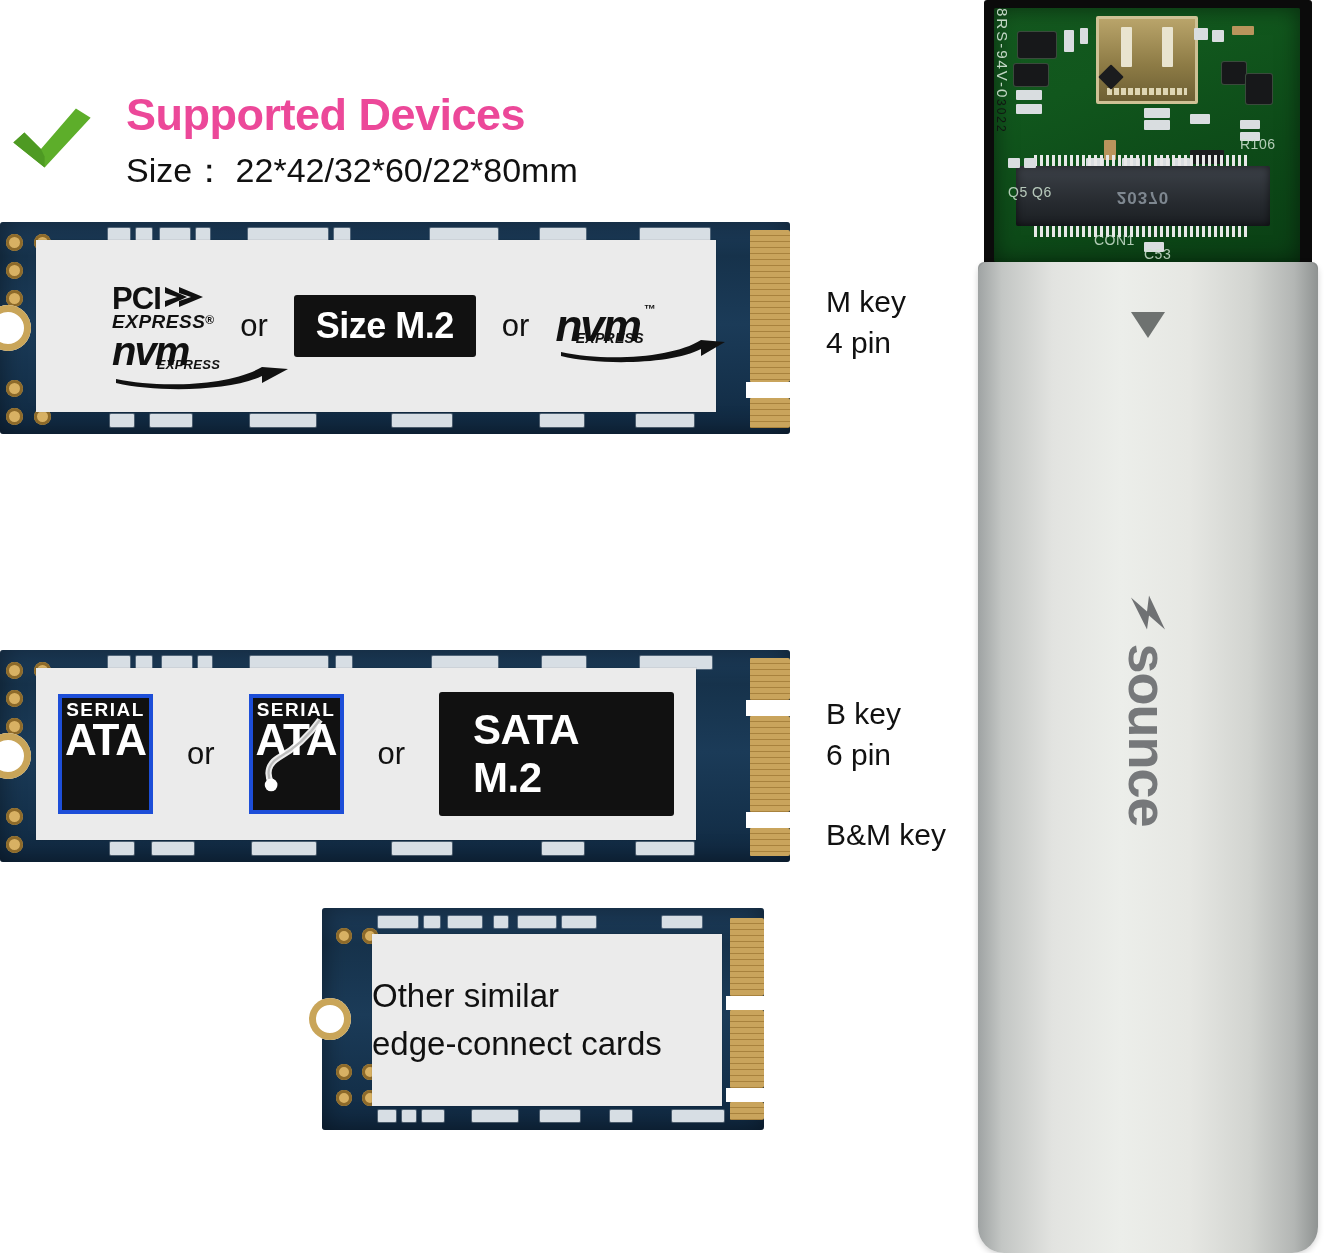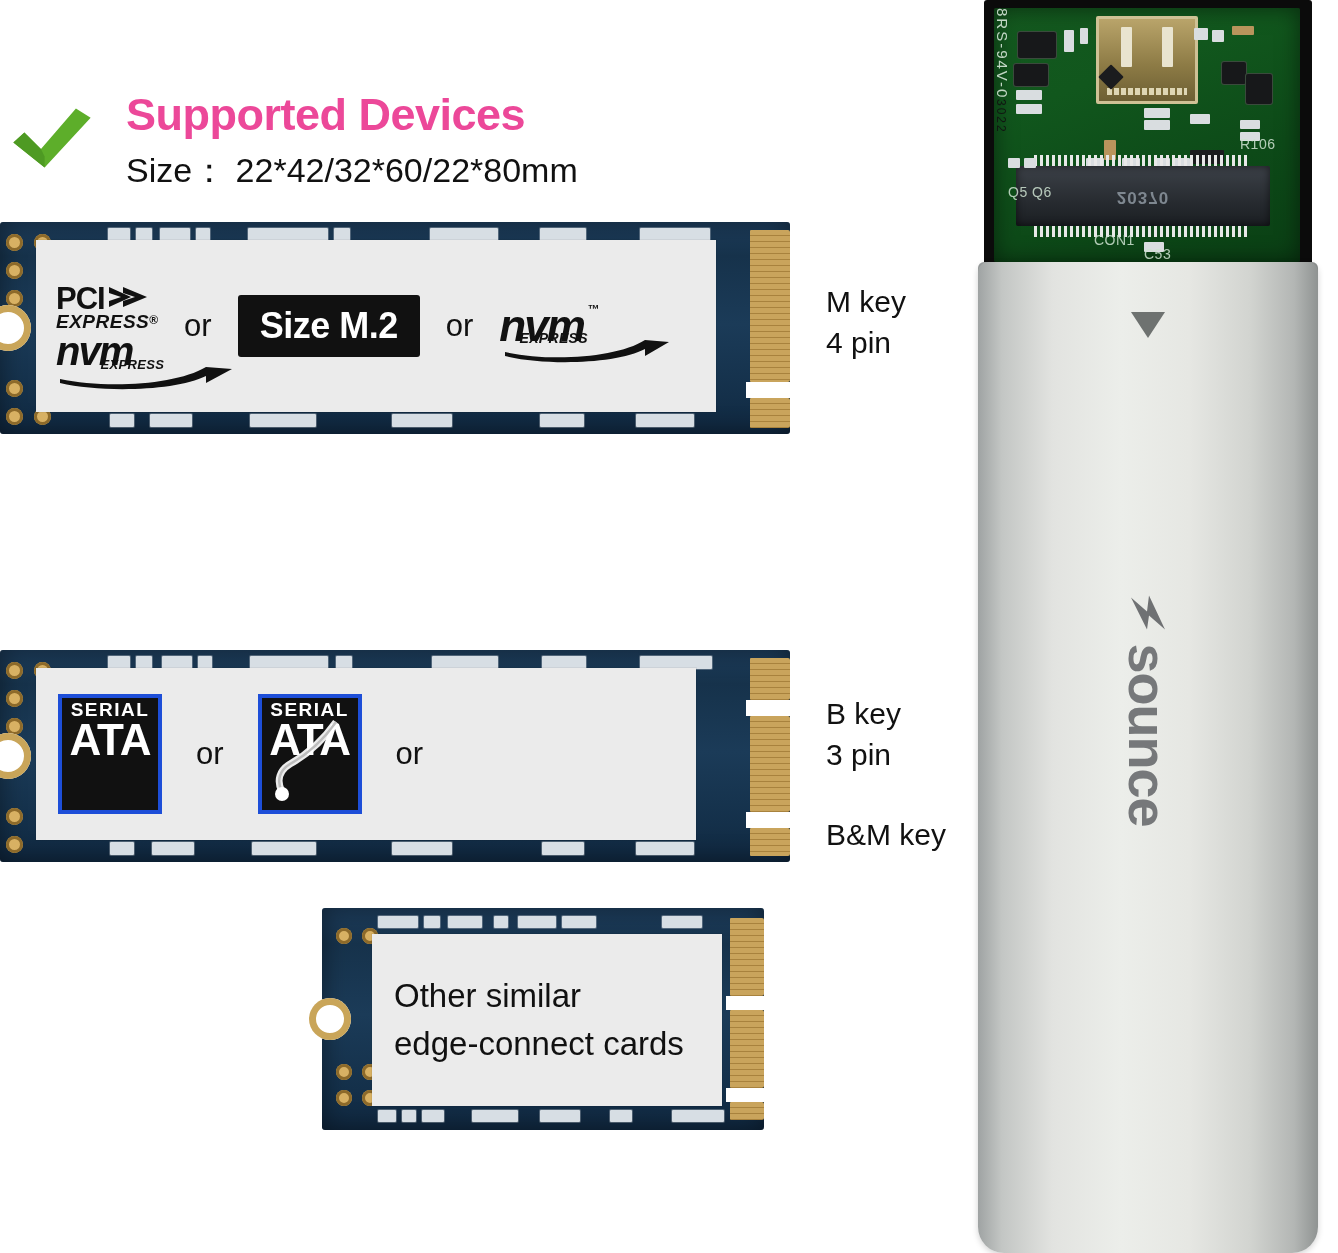--- a/index.html
+++ b/index.html
@@ -210,21 +210,21 @@
     <div class="pad" style="left:34px;top:186px;width:17px;height:17px;"></div>
     <div class="notch"></div>
 
     <div class="edge">
       <div class="finger-bank" style="top:8px;height:152px;width:40px;"></div>
       <div class="keynotch" style="top:160px;"></div>
       <div class="finger-bank" style="top:176px;height:30px;width:40px;"></div>
     </div>
 
     <div class="label" style="left:36px;top:18px;width:680px;height:172px;">
-      <div class="logo-row" style="padding:0 20px;">
+      <div class="logo-row" style="padding:0 20px;justify-content:center;">
 
         <div class="pcie-nvme">
           <div class="pcie-top">
             <span class="pci-word">PCI</span>
             <svg class="chev" width="42" height="26" viewBox="0 0 42 26" aria-hidden="true">
               <path d="M2 2 L24 12 L2 22 L2 16 L14 12 L2 8 Z" fill="#111"></path>
               <path d="M16 2 L40 12 L16 22 L16 16 L28 12 L16 8 Z" fill="#111"></path>
             </svg>
           </div>
           <div style="display:flex;align-items:flex-start;">
@@ -316,26 +316,29 @@
           <div class="sata-ata">ATA</div>
           <svg class="swoosh" viewBox="0 0 96 112" aria-hidden="true">
             <path d="M74 24 C60 44 46 56 28 66 C18 72 14 82 20 94" stroke="#ffffff" stroke-width="7" fill="none" opacity=".92"></path>
             <path d="M74 24 C60 44 46 56 28 66 C18 72 14 82 20 94" stroke="#bdbdbd" stroke-width="2.5" fill="none"></path>
             <circle cx="20" cy="96" r="7" fill="#ffffff"></circle>
           </svg>
         </div>
 
         <span class="or" style="margin:0 34px;">or</span>
 
+        <div class="badge-black" style="font-size:42px;padding:14px 34px;">
+          <span>SATA M.2</span>
+        </div>
       </div>
     </div>
   </div>
 
   <div class="keylab" style="left:826px;top:694px;">B key
-3 pin</div>
+6 pin</div>
   <div class="keylab" style="left:826px;top:815px;">B&amp;M key</div>
 
   <div class="ssd" style="left:322px;top:908px;width:442px;height:222px;">
     <div class="ssd-pcb"></div>
 
     <div class="smd" style="left:56px;top:8px;width:40px;height:12px;"></div>
     <div class="smd" style="left:102px;top:8px;width:16px;height:12px;"></div>
     <div class="smd" style="left:126px;top:8px;width:34px;height:12px;"></div>
     <div class="smd" style="left:172px;top:8px;width:14px;height:12px;"></div>
     <div class="smd" style="left:196px;top:8px;width:38px;height:12px;"></div>
@@ -359,21 +362,21 @@
 
     <div class="edge" style="width:34px;">
       <div class="finger-bank" style="top:10px;height:78px;width:34px;"></div>
       <div class="keynotch" style="top:88px;width:38px;height:14px;"></div>
       <div class="finger-bank" style="top:102px;height:78px;width:34px;"></div>
       <div class="keynotch" style="top:180px;width:38px;height:14px;"></div>
       <div class="finger-bank" style="top:194px;height:18px;width:34px;"></div>
     </div>
 
     <div class="label" style="left:50px;top:26px;width:350px;height:172px;">
-      <div class="keylab" style="position:static;font-size:33px;line-height:1.45;padding-left:22px;">Other similar
+      <div class="keylab" style="position:static;font-size:33px;line-height:1.45;">Other similar
 edge-connect cards</div>
     </div>
   </div>
 
   <div class="encl" style="left:978px;top:0px;width:340px;height:1253px;">
 
     <div class="pcb">
       <div class="pcb-green">
         <div class="usb">
           <div class="usb-slot" style="left:22px;"></div>

